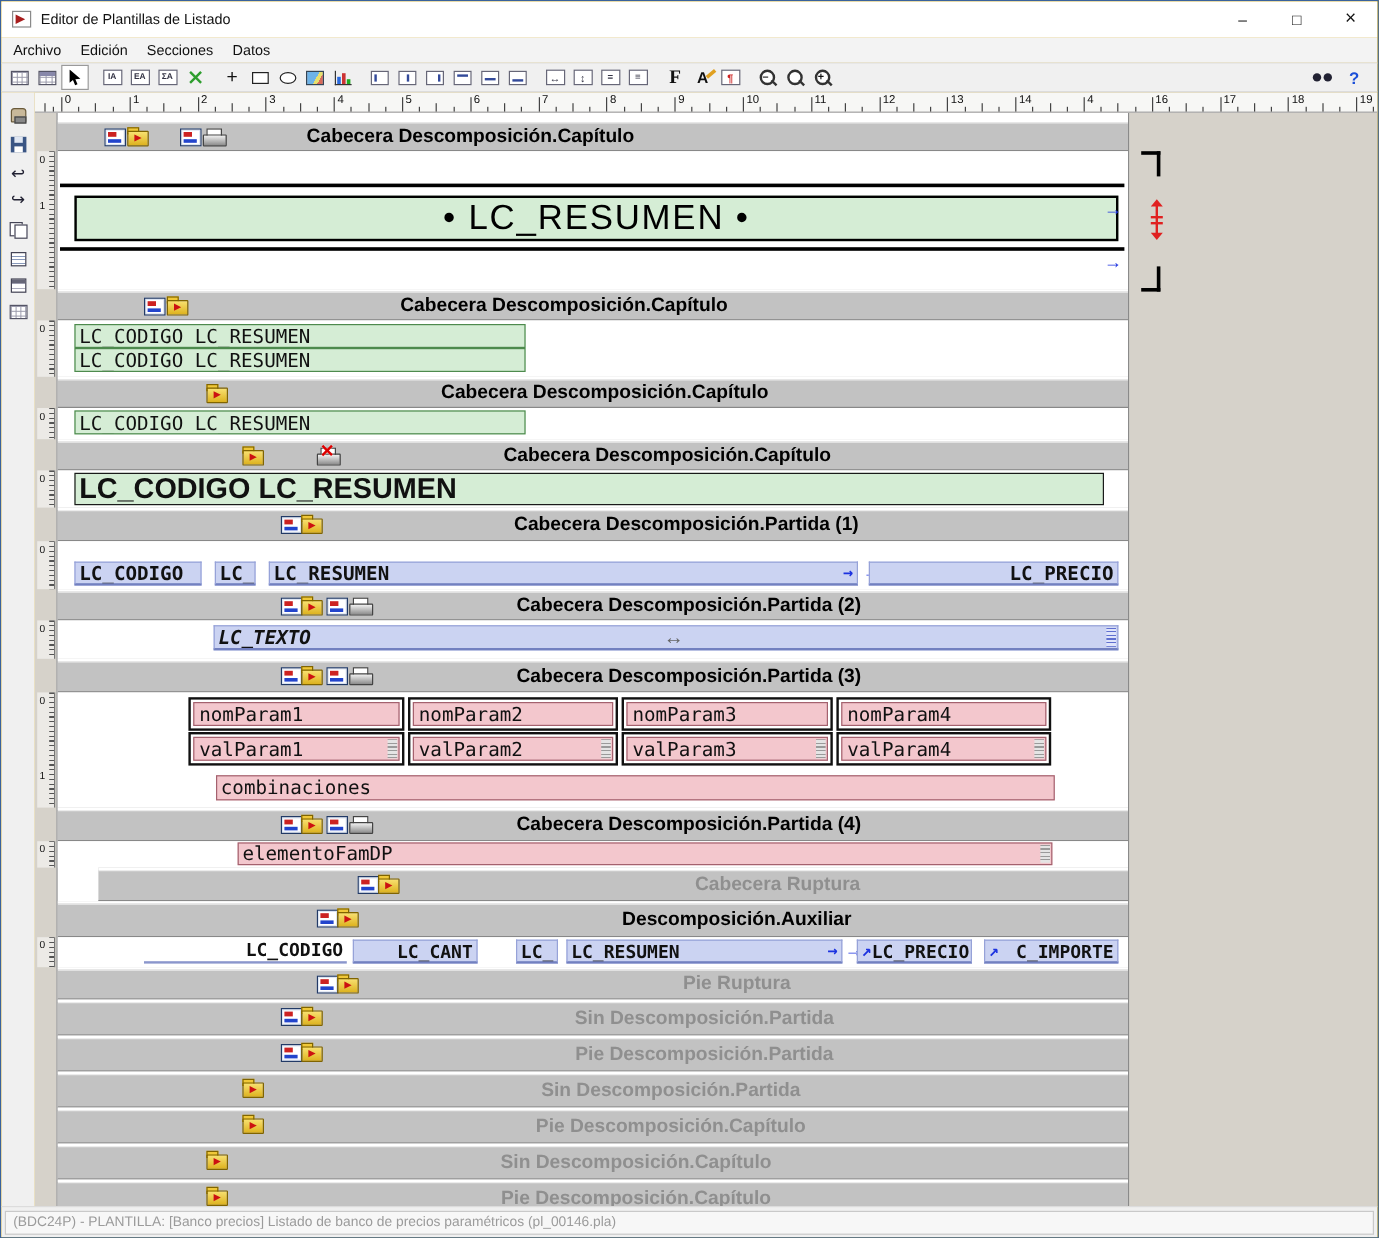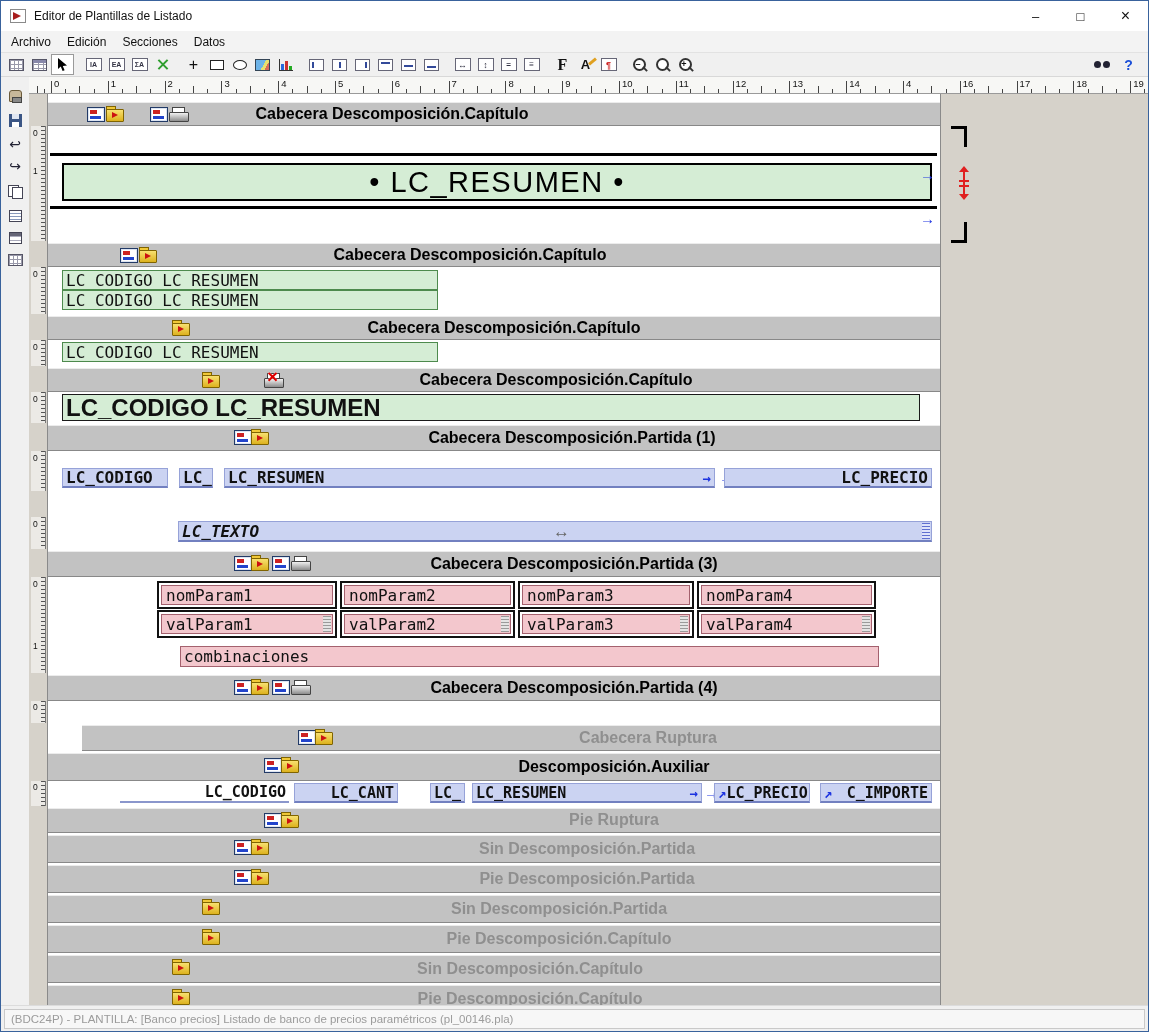--- a/index.html
+++ b/index.html
@@ -498,20 +498,29 @@
               </div>
               <div class="fld f-blue" style="left: 176px; top: 17px; width: 491px; height: 20px;">
                 <span>LC_RESUMEN</span>
                 <span class="arr end">→</span>
               </div>
               <div class="marker" style="left: 671px; top: 19px;">→</div>
               <div class="fld f-blue" style="left: 676px; top: 17px; width: 208px; height: 20px;">
                 <span style="margin-left: auto;">LC_PRECIO</span>
               </div>
             </div>
+            <div class="band" style="top: 397px; height: 26px;">
+              <div class="ic ic-grid" style="left: 186px;"></div>
+              <div class="ic ic-folder" style="left: 203px;">
+                <span class="fa"></span>
+              </div>
+              <div class="ic ic-grid" style="left: 224px;"></div>
+              <div class="ic ic-printer" style="left: 243px;"></div>
+              <div class="band-title" style="left: 526px;">Cabecera Descomposición.Partida (2)</div>
+            </div>
             <div class="content" style="top: 423px; height: 32px;">
               <div class="fld f-blue" style="left: 130px; top: 4px; width: 754px; height: 21px; font-style: italic;">
                 <span>LC_TEXTO</span>
                 <div class="hatch hatch-blue"></div>
               </div>
               <div class="dbl" style="left: 505px; top: 6px;">↔</div>
             </div>
             <div class="band" style="top: 455px; height: 28px;">
               <div class="ic ic-grid" style="left: 186px;"></div>
               <div class="ic ic-folder" style="left: 203px;">
@@ -571,20 +580,26 @@
               </div>
             </div>
             <div class="band" style="top: 579px; height: 28px;">
               <div class="ic ic-grid" style="left: 186px;"></div>
               <div class="ic ic-folder" style="left: 203px;">
                 <span class="fa"></span>
               </div>
               <div class="ic ic-grid" style="left: 224px;"></div>
               <div class="ic ic-printer" style="left: 243px;"></div>
               <div class="band-title" style="left: 526px;">Cabecera Descomposición.Partida (4)</div>
+            </div>
+            <div class="content" style="top: 607px; height: 22px;">
+              <div class="fld f-pink" style="left: 150px; top: 1px; width: 679px; height: 19px;">
+                <span>elementoFamDP</span>
+                <div class="hatch"></div>
+              </div>
             </div>
             <div class="band muted" style="top: 629px; height: 28px; margin-left: 34px;">
               <div class="ic ic-grid" style="left: 216px;"></div>
               <div class="ic ic-folder" style="left: 233px;">
                 <span class="fa"></span>
               </div>
               <div class="band-title" style="left: 566px;">Cabecera Ruptura</div>
             </div>
             <div class="band" style="top: 657px; height: 30px;">
               <div class="ic ic-grid" style="left: 216px;"></div>

